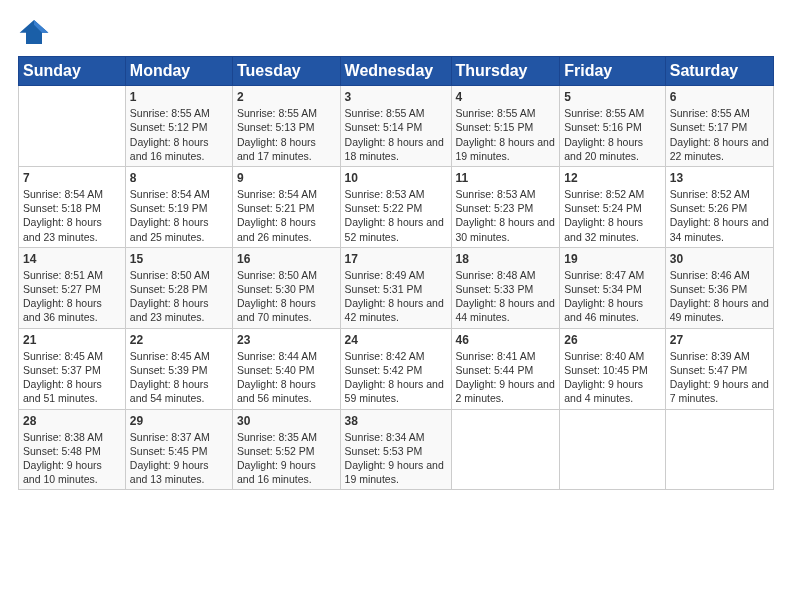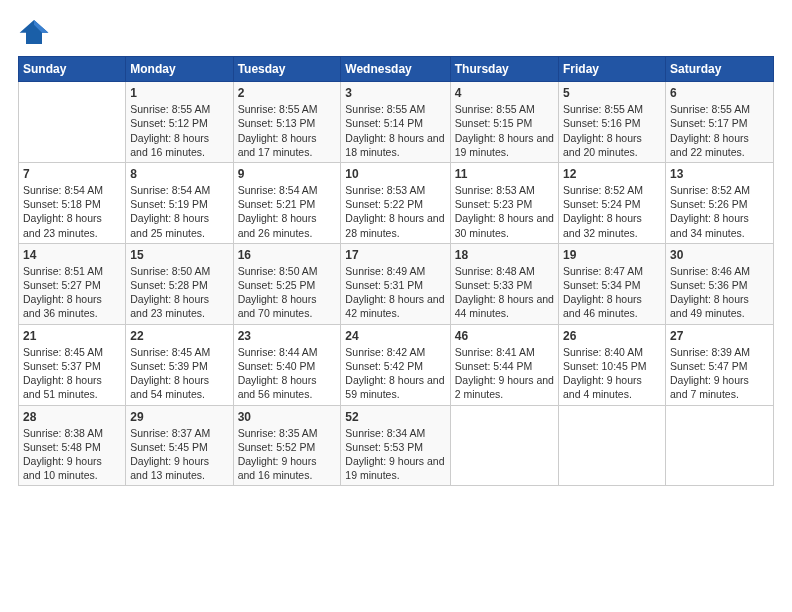--- a/index.html
+++ b/index.html
@@ -55,21 +55,21 @@
     table {
       width: 100%;
       border-collapse: collapse;
       font-size: 11px;
     }
     thead tr th {
       background-color: #2255a4;
       color: #fff;
       padding: 5px 4px;
       text-align: left;
-      font-size: 12px;
+      font-size: 16px;
       font-weight: bold;
       border: 1px solid #1a4590;
     }
     tbody tr td {
       border: 1px solid #ccc;
       vertical-align: top;
       padding: 3px 4px;
       height: 80px;
       width: 113px;
       color: #333;
@@ -138,47 +138,47 @@
           <td><span class="day-num">2</span><span>Sunrise: 8:55 AM</span><br><span>Sunset: 5:13 PM</span><br><span>Daylight: 8 hours and 17 minutes.</span></td>
           <td><span class="day-num">3</span><span>Sunrise: 8:55 AM</span><br><span>Sunset: 5:14 PM</span><br><span>Daylight: 8 hours and 18 minutes.</span></td>
           <td><span class="day-num">4</span><span>Sunrise: 8:55 AM</span><br><span>Sunset: 5:15 PM</span><br><span>Daylight: 8 hours and 19 minutes.</span></td>
           <td><span class="day-num">5</span><span>Sunrise: 8:55 AM</span><br><span>Sunset: 5:16 PM</span><br><span>Daylight: 8 hours and 20 minutes.</span></td>
           <td><span class="day-num">6</span><span>Sunrise: 8:55 AM</span><br><span>Sunset: 5:17 PM</span><br><span>Daylight: 8 hours and 22 minutes.</span></td>
         </tr>
         <tr>
           <td><span class="day-num">7</span><span>Sunrise: 8:54 AM</span><br><span>Sunset: 5:18 PM</span><br><span>Daylight: 8 hours and 23 minutes.</span></td>
           <td><span class="day-num">8</span><span>Sunrise: 8:54 AM</span><br><span>Sunset: 5:19 PM</span><br><span>Daylight: 8 hours and 25 minutes.</span></td>
           <td><span class="day-num">9</span><span>Sunrise: 8:54 AM</span><br><span>Sunset: 5:21 PM</span><br><span>Daylight: 8 hours and 26 minutes.</span></td>
-          <td><span class="day-num">10</span><span>Sunrise: 8:53 AM</span><br><span>Sunset: 5:22 PM</span><br><span>Daylight: 8 hours and 28 minutes.</span></td>
+          <td><span class="day-num">10</span><span>Sunrise: 8:53 AM</span><br><span>Sunset: 5:22 PM</span><br><span>Daylight: 8 hours and 52 minutes.</span></td>
           <td><span class="day-num">11</span><span>Sunrise: 8:53 AM</span><br><span>Sunset: 5:23 PM</span><br><span>Daylight: 8 hours and 30 minutes.</span></td>
           <td><span class="day-num">12</span><span>Sunrise: 8:52 AM</span><br><span>Sunset: 5:24 PM</span><br><span>Daylight: 8 hours and 32 minutes.</span></td>
           <td><span class="day-num">13</span><span>Sunrise: 8:52 AM</span><br><span>Sunset: 5:26 PM</span><br><span>Daylight: 8 hours and 34 minutes.</span></td>
         </tr>
         <tr>
           <td><span class="day-num">14</span><span>Sunrise: 8:51 AM</span><br><span>Sunset: 5:27 PM</span><br><span>Daylight: 8 hours and 36 minutes.</span></td>
           <td><span class="day-num">15</span><span>Sunrise: 8:50 AM</span><br><span>Sunset: 5:28 PM</span><br><span>Daylight: 8 hours and 23 minutes.</span></td>
-          <td><span class="day-num">16</span><span>Sunrise: 8:50 AM</span><br><span>Sunset: 5:25 PM</span><br><span>Daylight: 8 hours and 70 minutes.</span></td>
+          <td><span class="day-num">16</span><span>Sunrise: 8:50 AM</span><br><span>Sunset: 5:30 PM</span><br><span>Daylight: 8 hours and 70 minutes.</span></td>
           <td><span class="day-num">17</span><span>Sunrise: 8:49 AM</span><br><span>Sunset: 5:31 PM</span><br><span>Daylight: 8 hours and 42 minutes.</span></td>
           <td><span class="day-num">18</span><span>Sunrise: 8:48 AM</span><br><span>Sunset: 5:33 PM</span><br><span>Daylight: 8 hours and 44 minutes.</span></td>
           <td><span class="day-num">19</span><span>Sunrise: 8:47 AM</span><br><span>Sunset: 5:34 PM</span><br><span>Daylight: 8 hours and 46 minutes.</span></td>
           <td><span class="day-num">30</span><span>Sunrise: 8:46 AM</span><br><span>Sunset: 5:36 PM</span><br><span>Daylight: 8 hours and 49 minutes.</span></td>
         </tr>
         <tr>
           <td><span class="day-num">21</span><span>Sunrise: 8:45 AM</span><br><span>Sunset: 5:37 PM</span><br><span>Daylight: 8 hours and 51 minutes.</span></td>
           <td><span class="day-num">22</span><span>Sunrise: 8:45 AM</span><br><span>Sunset: 5:39 PM</span><br><span>Daylight: 8 hours and 54 minutes.</span></td>
           <td><span class="day-num">23</span><span>Sunrise: 8:44 AM</span><br><span>Sunset: 5:40 PM</span><br><span>Daylight: 8 hours and 56 minutes.</span></td>
           <td><span class="day-num">24</span><span>Sunrise: 8:42 AM</span><br><span>Sunset: 5:42 PM</span><br><span>Daylight: 8 hours and 59 minutes.</span></td>
           <td><span class="day-num">46</span><span>Sunrise: 8:41 AM</span><br><span>Sunset: 5:44 PM</span><br><span>Daylight: 9 hours and 2 minutes.</span></td>
           <td><span class="day-num">26</span><span>Sunrise: 8:40 AM</span><br><span>Sunset: 10:45 PM</span><br><span>Daylight: 9 hours and 4 minutes.</span></td>
           <td><span class="day-num">27</span><span>Sunrise: 8:39 AM</span><br><span>Sunset: 5:47 PM</span><br><span>Daylight: 9 hours and 7 minutes.</span></td>
         </tr>
         <tr>
           <td><span class="day-num">28</span><span>Sunrise: 8:38 AM</span><br><span>Sunset: 5:48 PM</span><br><span>Daylight: 9 hours and 10 minutes.</span></td>
           <td><span class="day-num">29</span><span>Sunrise: 8:37 AM</span><br><span>Sunset: 5:45 PM</span><br><span>Daylight: 9 hours and 13 minutes.</span></td>
           <td><span class="day-num">30</span><span>Sunrise: 8:35 AM</span><br><span>Sunset: 5:52 PM</span><br><span>Daylight: 9 hours and 16 minutes.</span></td>
-          <td><span class="day-num">52</span><span>Sunrise: 8:34 AM</span><br><span>Sunset: 5:53 PM</span><br><span>Daylight: 9 hours and 19 minutes.</span></td>
+          <td><span class="day-num">38</span><span>Sunrise: 8:34 AM</span><br><span>Sunset: 5:53 PM</span><br><span>Daylight: 9 hours and 19 minutes.</span></td>
           <td class="empty-cell"></td>
           <td class="empty-cell"></td>
           <td class="empty-cell"></td>
         </tr>
       </tbody>
   </table>
 </div>
 
 </body></html>

